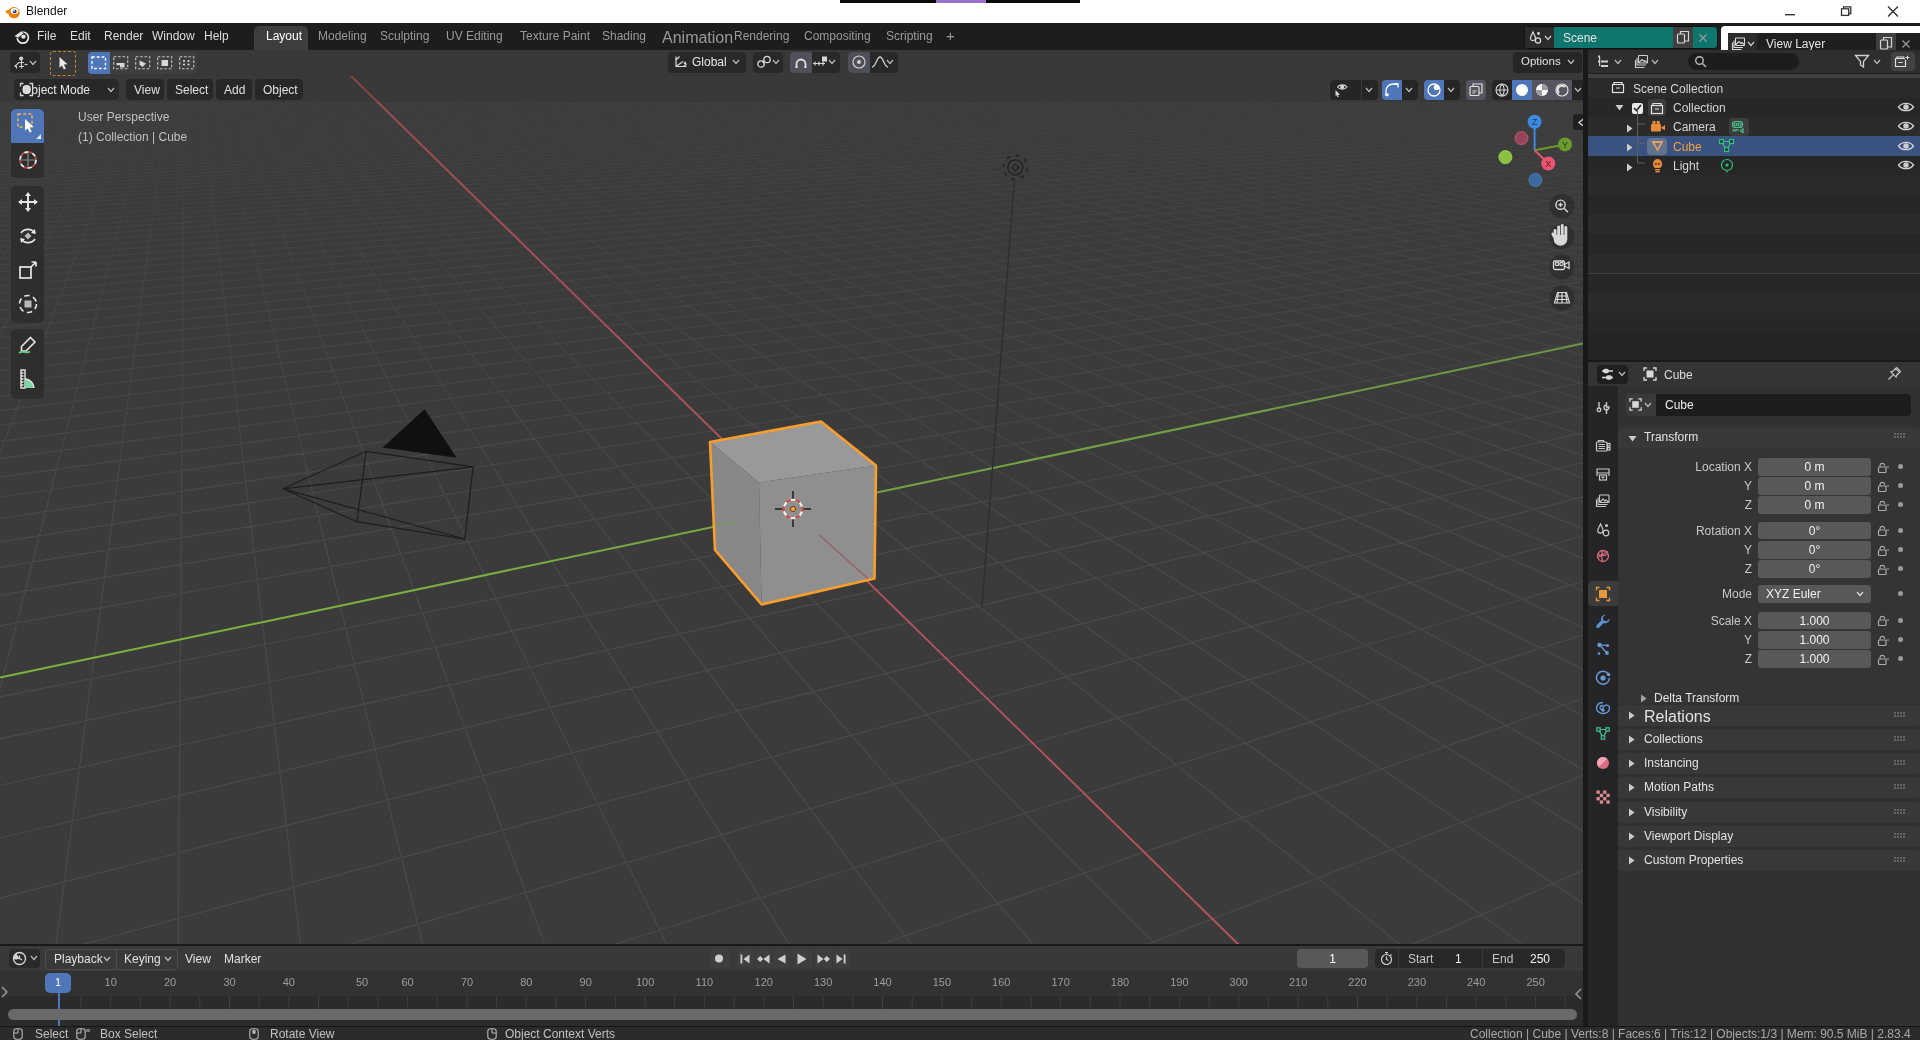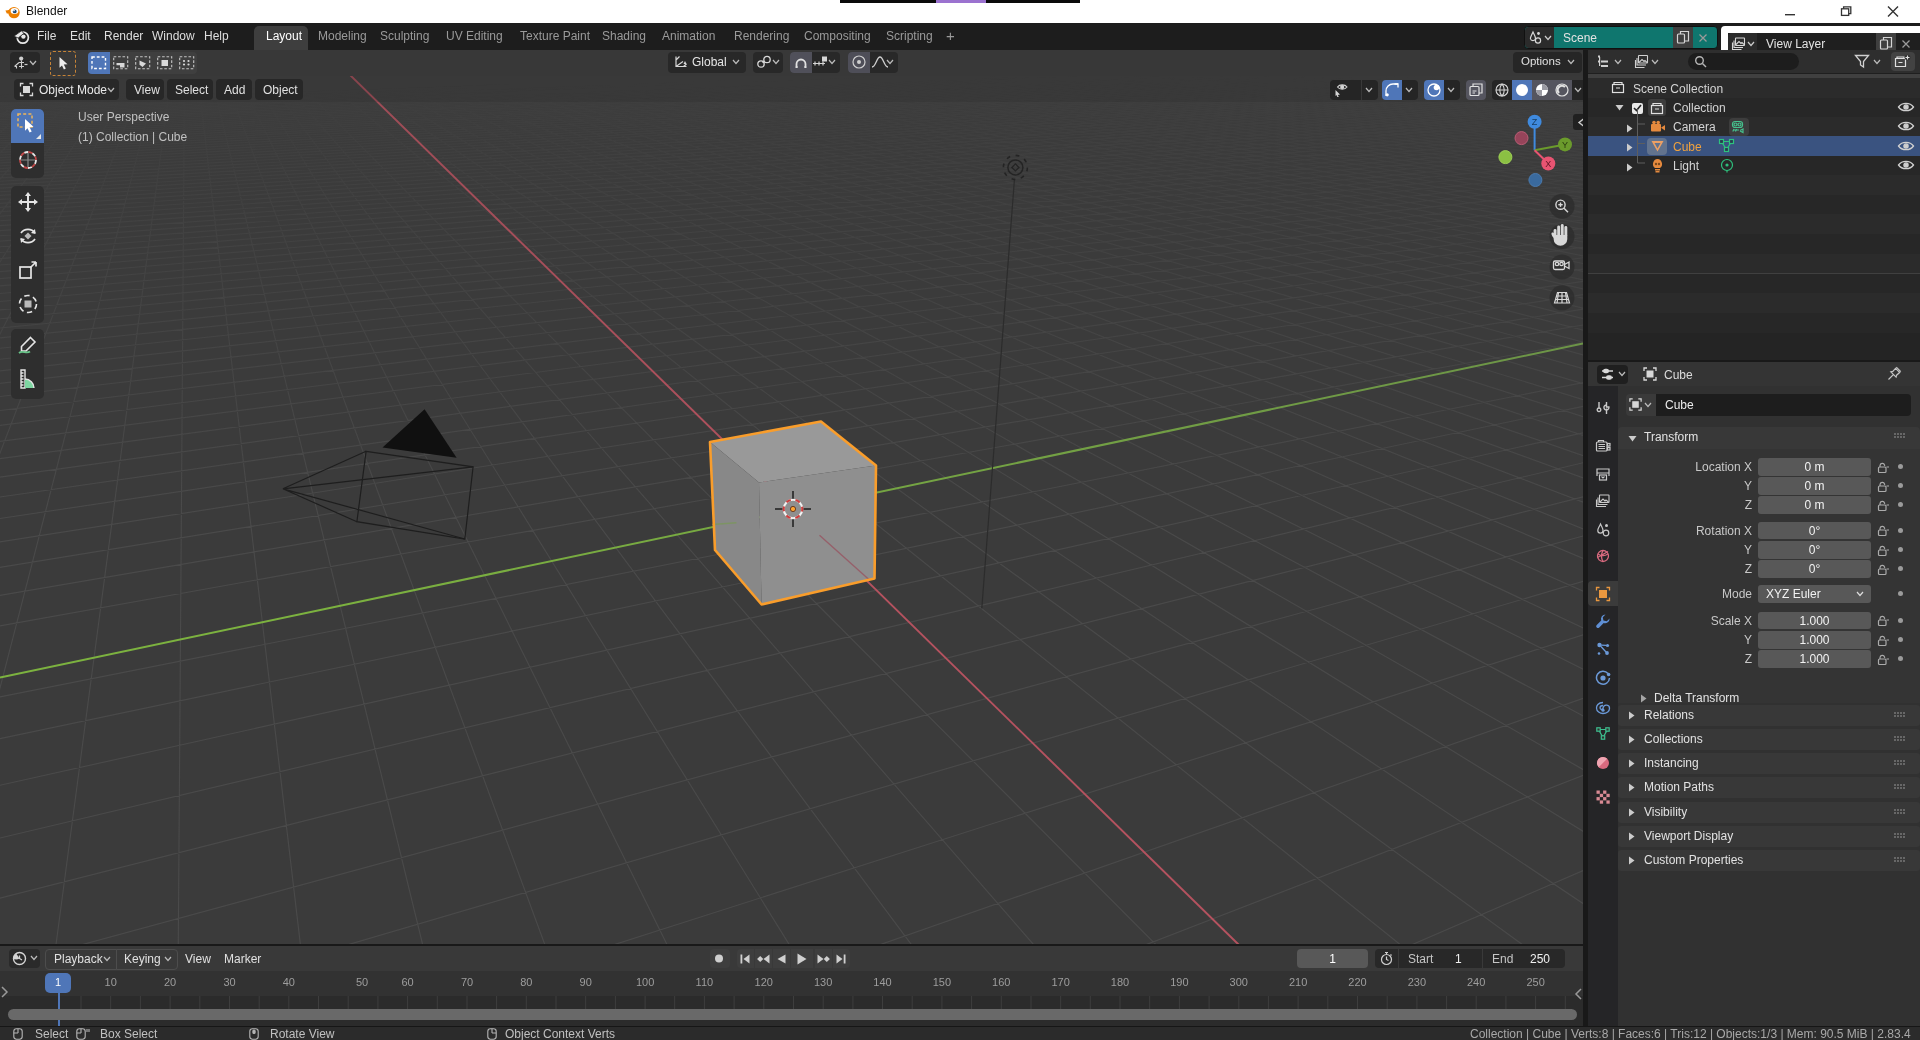--- a/index.html
+++ b/index.html
@@ -43,21 +43,21 @@
  <div class="tx" style="left:104px;top:6px;font-size:12px;color:#dedede;">Render</div>
  <div class="tx" style="left:152px;top:6px;font-size:12px;color:#dedede;">Window</div>
  <div class="tx" style="left:204px;top:6px;font-size:12px;color:#dedede;">Help</div>
  <div class="a" style="left:254px;top:3px;width:54px;height:24px;background:#3e3e3e;border-radius:5px 5px 0 0;"></div>
  <div class="tx" style="left:266px;top:6px;font-size:12px;color:#ffffff;">Layout</div>
  <div class="tx" style="left:318px;top:6px;font-size:12px;color:#9a9a9a;">Modeling</div>
  <div class="tx" style="left:380px;top:6px;font-size:12px;color:#9a9a9a;">Sculpting</div>
  <div class="tx" style="left:446px;top:6px;font-size:12px;color:#9a9a9a;">UV Editing</div>
  <div class="tx" style="left:520px;top:6px;font-size:12px;color:#9a9a9a;">Texture Paint</div>
  <div class="tx" style="left:602px;top:6px;font-size:12px;color:#9a9a9a;">Shading</div>
- <div class="tx" style="left:662px;top:6px;font-size:12px;color:#9a9a9a;">Animation</div>
+ <div class="tx" style="left:662px;top:6px;font-size:16px;color:#9a9a9a;">Animation</div>
  <div class="tx" style="left:734px;top:6px;font-size:12px;color:#9a9a9a;">Rendering</div>
  <div class="tx" style="left:804px;top:6px;font-size:12px;color:#9a9a9a;">Compositing</div>
  <div class="tx" style="left:886px;top:6px;font-size:12px;color:#9a9a9a;">Scripting</div>
  <div class="tx" style="left:946px;top:4px;font-size:15px;color:#9a9a9a;">+</div>
 
  <div class="a" style="left:1524px;top:3px;width:192px;height:21px;background:#0f766e;border-radius:4px;border:1px solid #111;">
    <div class="a" style="left:0;top:0;width:29px;height:21px;background:#2b2b2b;border-radius:4px 0 0 4px;"></div>
    <svg class="a" style="left:3px;top:3px" width="15" height="15" viewBox="0 0 15 15" fill="none" stroke="#d8d8d8" stroke-width="1.2">
      <path d="M5 2 C6.5 5.5 7.5 6.5 7.5 8.5 A2.6 2.6 0 0 1 2.4 8.5 C2.4 6.5 3.5 5.5 5 2 Z"></path>
      <circle cx="10" cy="10.5" r="2.6"></circle>
@@ -243,21 +243,21 @@
   <rect x="1012.9" y="164.9" width="5" height="5" transform="rotate(45 1015.4 167.4)" stroke-width="1.3"></rect>
  </g>
 </svg>
 <div class="a" style="left:0;top:0;width:1583px;height:26px;background:rgba(30,30,30,0.16);"></div>
 
 <div class="a" style="left:14px;top:3px;width:105px;height:21px;background:#282828;border-radius:4px;"></div>
 <svg class="a" style="left:19px;top:6px" width="15" height="15" viewBox="0 0 15 15" fill="none" stroke="#d8d8d8" stroke-width="1.3">
   <rect x="4" y="4" width="7" height="7" fill="#d8d8d8" stroke="none"></rect>
   <path d="M1.5 4.5 V1.5 H4.5 M10.5 1.5 H13.5 V4.5 M13.5 10.5 V13.5 H10.5 M4.5 13.5 H1.5 V10.5"></path>
 </svg>
-<div class="tx" style="left:39px;top:7px;font-size:12px;color:#e8e8e8;">Object Mode</div>
+<div class="tx" style="left:22px;top:7px;font-size:12px;color:#e8e8e8;">Object Mode</div>
 <svg class="a" style="left:107px;top:11px" width="8" height="6">
       <path d="M1 1 L4 4.5 L7 1" stroke="#bbb" fill="none" stroke-width="1.2"></path>
     </svg>
 <div class="a" style="left:126px;top:3px;width:38px;height:21px;background:#272727;border-radius:4px;"></div>
 <div class="tx" style="left:134px;top:7px;font-size:12px;color:#e0e0e0;">View</div>
 <div class="a" style="left:167px;top:3px;width:46px;height:21px;background:#272727;border-radius:4px;"></div>
 <div class="tx" style="left:175px;top:7px;font-size:12px;color:#e0e0e0;">Select</div>
 <div class="a" style="left:216px;top:3px;width:36px;height:21px;background:#272727;border-radius:4px;"></div>
 <div class="tx" style="left:224px;top:7px;font-size:12px;color:#e0e0e0;">Add</div>
 <div class="a" style="left:255px;top:3px;width:48px;height:21px;background:#272727;border-radius:4px;"></div>
@@ -775,21 +775,21 @@
     </svg>
     <div class="a" style="left:310px;top:294.3px;width:5px;height:5px;border-radius:50%;background:#9b9b9b;"></div>
 <svg class="a" style="left:52px;top:332px" width="7" height="9">
       <path d="M1 0.5 L6.5 4.5 L1 8.5 Z" fill="#a5a5a5"></path>
     </svg>
 <div class="tx" style="left:66px;top:329px;font-size:12px;color:#e2e2e2;">Delta Transform</div>
 <div class="a" style="left:30px;top:343px;width:302px;height:21px;background:#383838;border-radius:3px;"></div>
 <svg class="a" style="left:40px;top:349px" width="7" height="9">
       <path d="M1 0.5 L6.5 4.5 L1 8.5 Z" fill="#ccc"></path>
     </svg>
-<div class="tx" style="left:56px;top:346px;font-size:12px;color:#e2e2e2;">Relations</div>
+<div class="tx" style="left:56px;top:346px;font-size:16px;color:#e2e2e2;">Relations</div>
 <svg class="a" style="left:305px;top:349px" width="14" height="10" fill="#777">
       <g>
 <circle cx="2" cy="2" r="1"></circle>
         <circle cx="5" cy="2" r="1"></circle>
         <circle cx="8" cy="2" r="1"></circle>
         <circle cx="11" cy="2" r="1"></circle>
 <circle cx="2" cy="5" r="1"></circle>
         <circle cx="5" cy="5" r="1"></circle>
         <circle cx="8" cy="5" r="1"></circle>
         <circle cx="11" cy="5" r="1"></circle>

